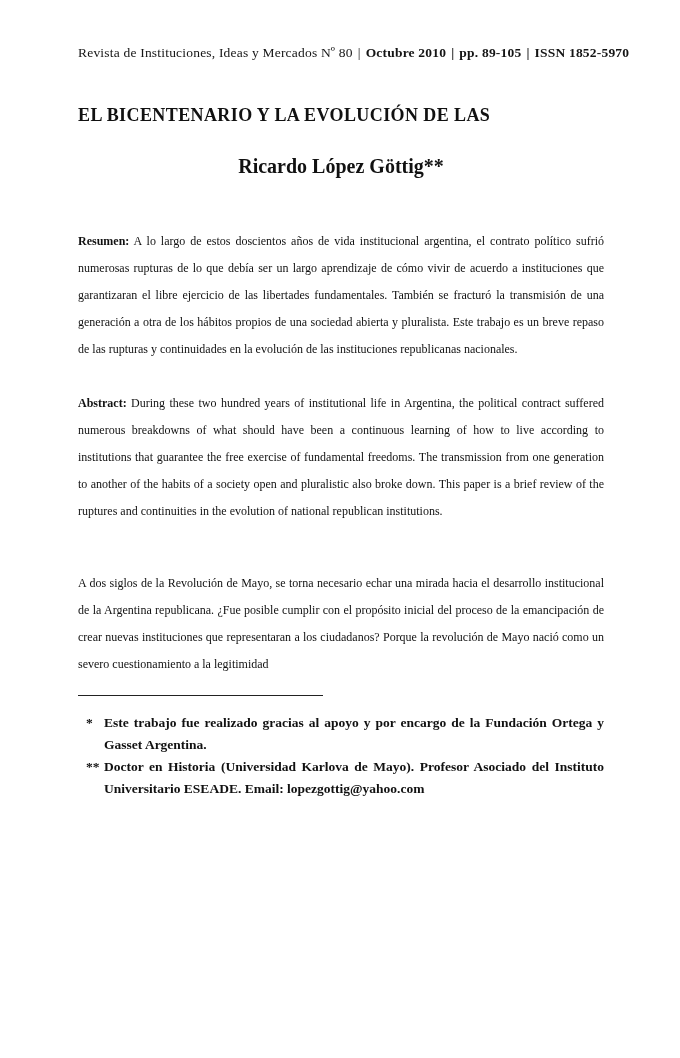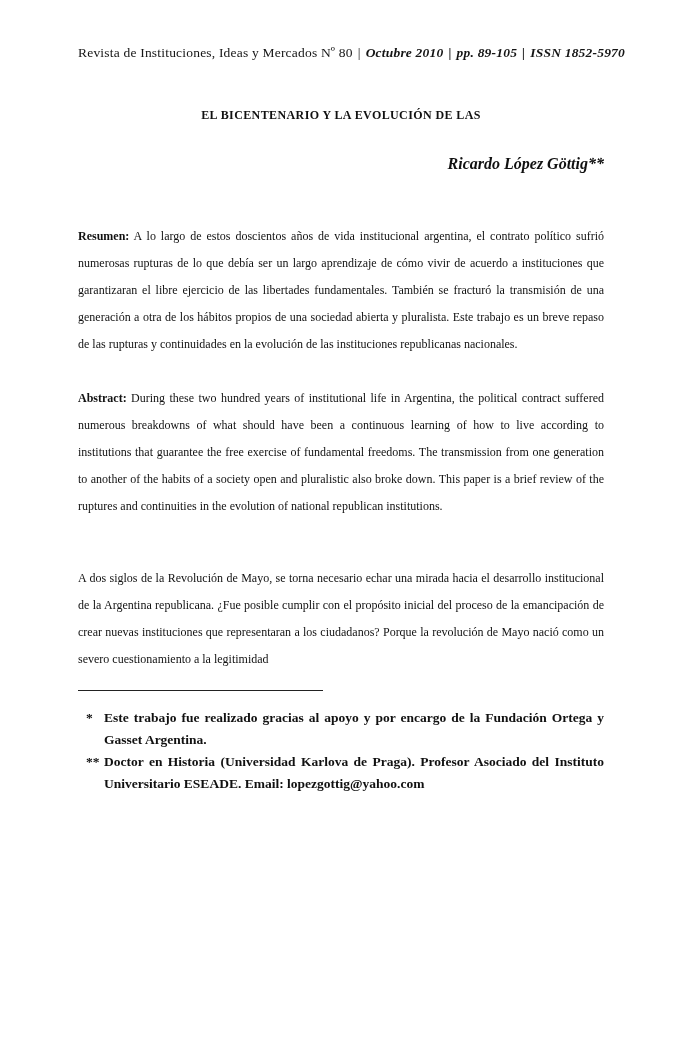--- a/index.html
+++ b/index.html
@@ -25,37 +25,35 @@
     white-space: nowrap;
     margin-bottom: 40px;
     color: #151515;
   }
   .journal-header .sep {
     margin: 0 5px;
     font-style: normal;
     font-weight: normal;
   }
   .journal-header .it {
-    font-style: italic;
     font-weight: bold;
     text-align: right;
   }
   .paper-title {
-    text-align: center;
+    text-align: left;
     font-weight: bold;
-    font-size: 12px;
+    font-size: 18px;
     line-height: 28px;
     letter-spacing: 0.4px;
     margin-bottom: 26px;
   }
   .author-name {
-    text-align: right;
+    text-align: center;
     font-weight: bold;
-    font-style: italic;
-    font-size: 16px;
+    font-size: 20px;
     margin-bottom: 50px;
   }
   .para {
     font-size: 12px;
     line-height: 27px;
     text-align: justify;
     margin: 0;
   }
   .para .lead {
     font-weight: bold;
@@ -116,17 +114,17 @@
 
   <hr class="footnote-separator">
 
   <div class="footnotes">
     <div class="footnote">
       <span class="footnote-marker">*</span>
       <span class="footnote-text">Este trabajo fue realizado gracias al apoyo y por encargo de la Fundación Ortega y Gasset Argentina.</span>
     </div>
     <div class="footnote">
       <span class="footnote-marker">**</span>
-      <span class="footnote-text">Doctor en Historia (Universidad Karlova de Praga). Profesor Asociado del Instituto Universitario ESEADE. Email: lopezgottig@yahoo.com</span>
+      <span class="footnote-text">Doctor en Historia (Universidad Karlova de Mayo). Profesor Asociado del Instituto Universitario ESEADE. Email: lopezgottig@yahoo.com</span>
     </div>
   </div>
 
 </div>
 
 </body></html>

